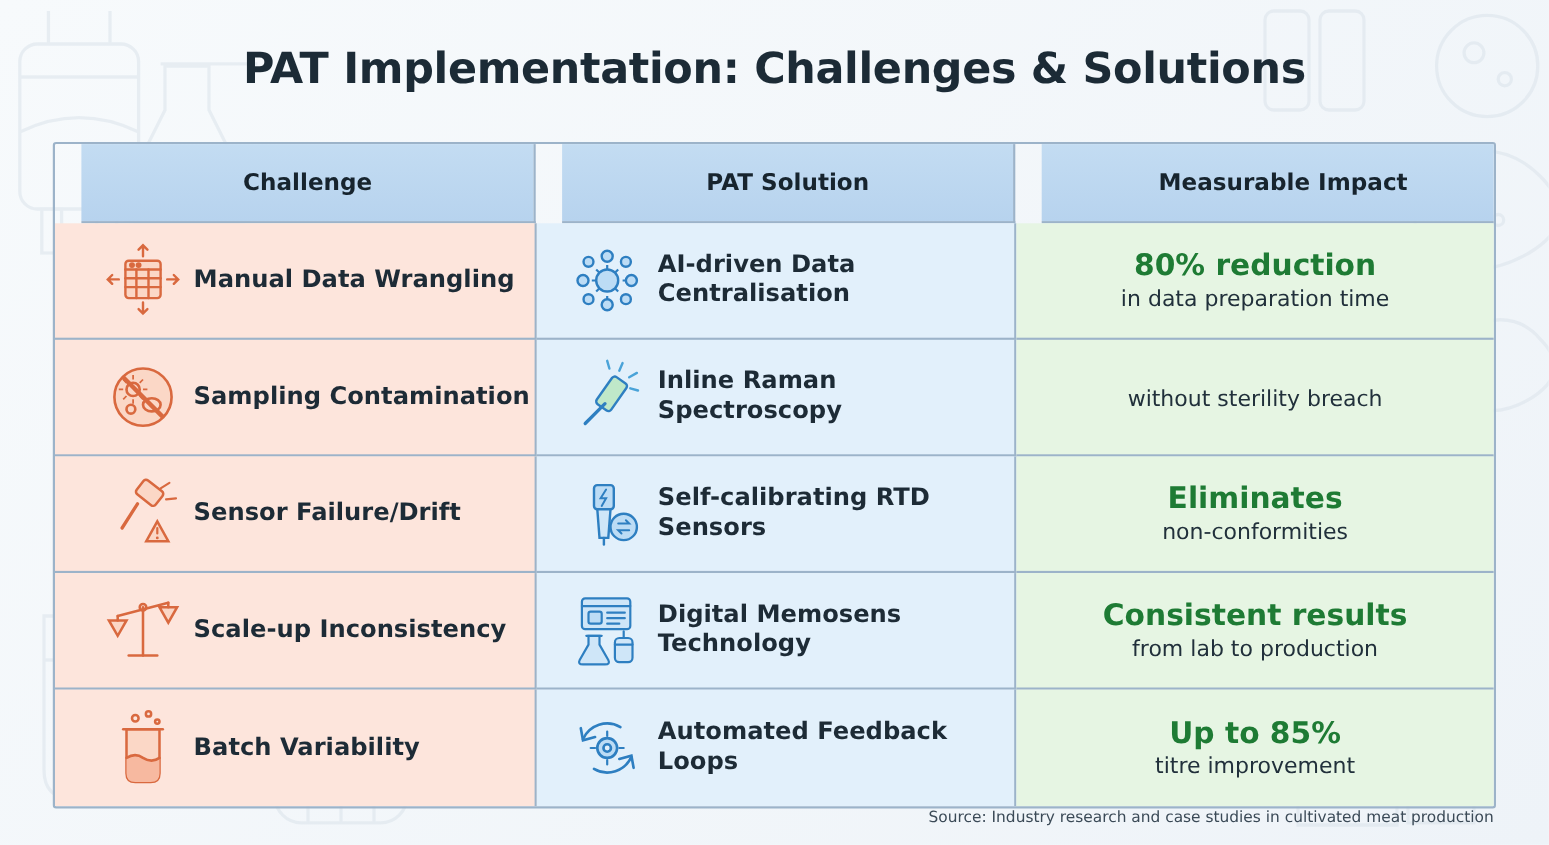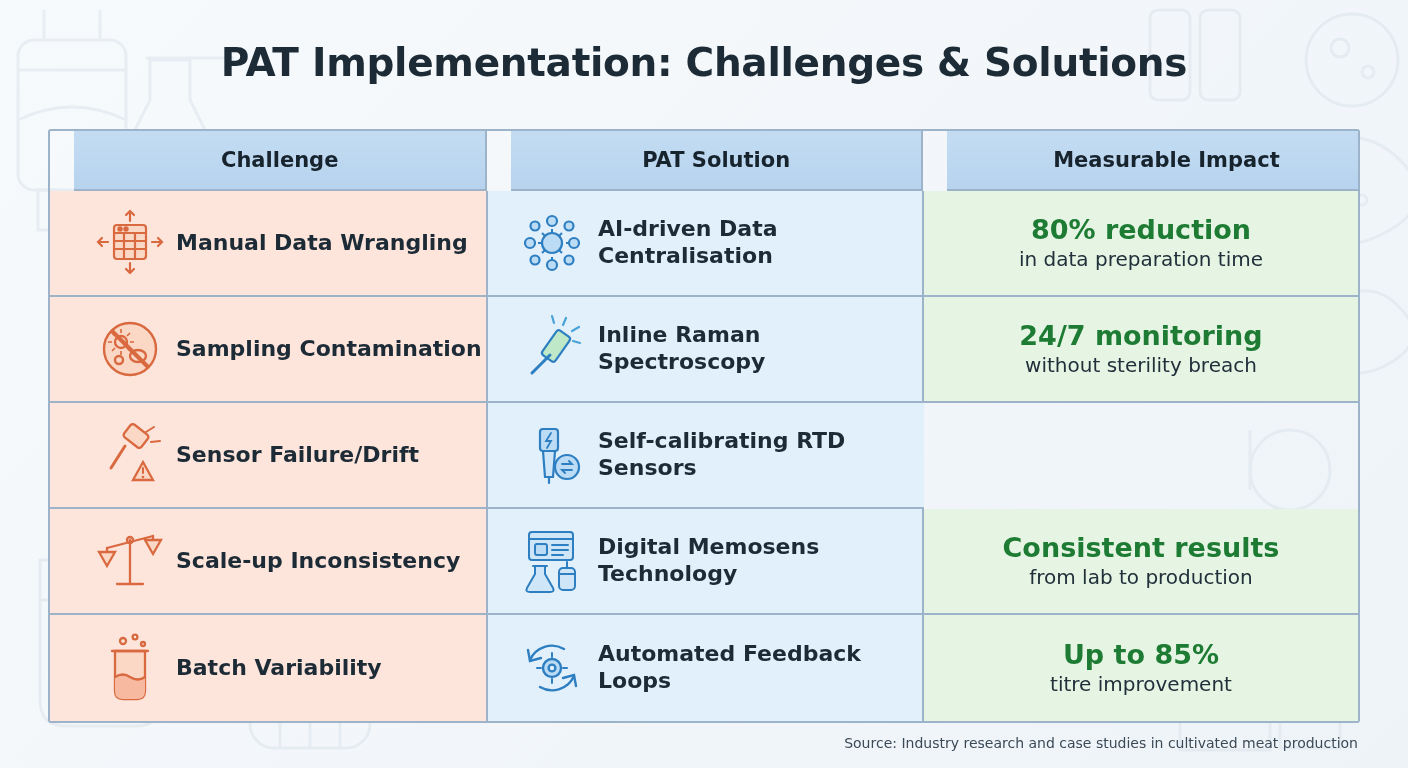--- a/index.html
+++ b/index.html
@@ -54,21 +54,21 @@
   .cell:last-child { border-right: none; }
   .row:last-child .cell { border-bottom: none; }
 
   .col-1 { width: 438px; }
   .col-2 { width: 436px; }
   .col-3 { width: 434px; padding-left: 28px; }
 
   
   .header .cell {
     background: linear-gradient(180deg, #c3dcf2 0%, #b7d3ee 100%);
-    height: 60px;
+    height: 72px;
     justify-content: center;
     font-size: 21px;
     font-weight: bold;
     color: #17242e;
     margin-left: 24px;
   }
 
   
   .body-row .cell { height: 106px; }
   .c-challenge { background: #fde5dc; padding-left: 34px; }
@@ -229,21 +229,20 @@
             <rect x="32" y="18" width="16" height="30" rx="3" transform="rotate(35 40 33)" fill="#bfe8c9"></rect>
             <path d="M16 60 l18 -18" stroke-width="3"></path>
             <path d="M47 12 l3 -7 M56 18 l7 -4 M38 10 l-2 -7" stroke="#4aa3d8"></path>
             <path d="M57 28 l7 2" stroke="#4aa3d8"></path>
           </svg>
         </div>
         <div class="cell-text">Inline Raman Spectroscopy</div>
       </div>
       <div class="cell col-3 c-impact">
         <div>
-          <div class="impact-head">24/7 monitoring</div>
           <div class="impact-sub">without sterility breach</div>
         </div>
       </div>
     </div>
 
     <div class="row body-row">
       <div class="cell col-1 c-challenge">
         <div class="icon-box">
           <svg width="78" height="78" viewBox="0 0 78 78" fill="none" stroke="#d9693f" stroke-width="2.3" stroke-linecap="round">
             <rect x="34" y="12" width="22" height="16" rx="3" transform="rotate(38 45 20)" fill="#fbd7c6"></rect>
@@ -261,20 +260,26 @@
           <svg width="72" height="72" viewBox="0 0 72 72" fill="none" stroke="#2e7fc1" stroke-width="2.2" stroke-linecap="round">
             <rect x="24" y="10" width="18" height="22" rx="3" fill="#bcdcf5"></rect>
             <path d="M35 14 l-5 8 5 0 -4 7" stroke="#2e7fc1" stroke-width="1.8"></path>
             <path d="M27 32 l12 0 -2 26 -8 0z" fill="#cfe6f8"></path>
             <line x1="33" y1="58" x2="33" y2="64"></line>
             <circle cx="51" cy="48" r="12" fill="#bcdcf5"></circle>
             <path d="M46 45 l10 0 -3 -3 M56 51 l-10 0 3 3" stroke-width="1.8"></path>
           </svg>
         </div>
         <div class="cell-text">Self-calibrating RTD Sensors</div>
+      </div>
+      <div class="cell col-3 c-impact">
+        <div>
+          <div class="impact-head">Eliminates</div>
+          <div class="impact-sub">non-conformities</div>
+        </div>
       </div>
     </div>
 
     <div class="row body-row">
       <div class="cell col-1 c-challenge">
         <div class="icon-box">
           <svg width="78" height="78" viewBox="0 0 78 78" fill="none" stroke="#d9693f" stroke-width="2.3" stroke-linecap="round">
             <line x1="39" y1="18" x2="39" y2="62"></line>
             <line x1="26" y1="62" x2="52" y2="62"></line>
             <line x1="16" y1="26" x2="62" y2="14"></line>

